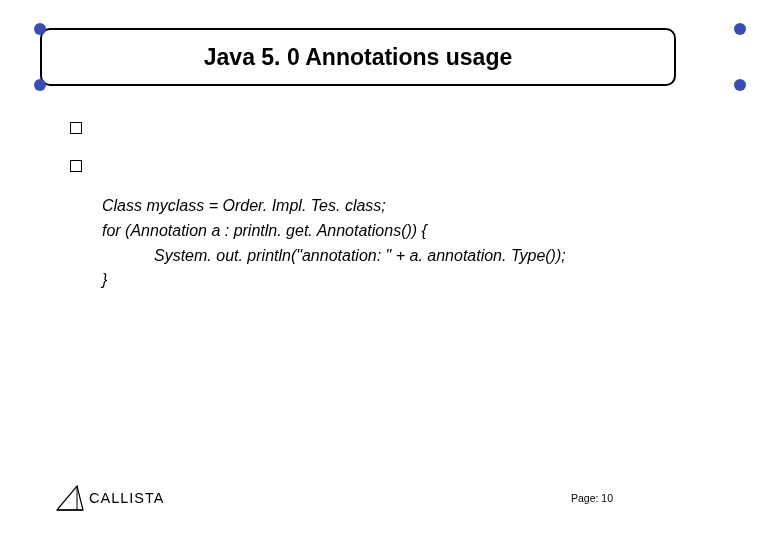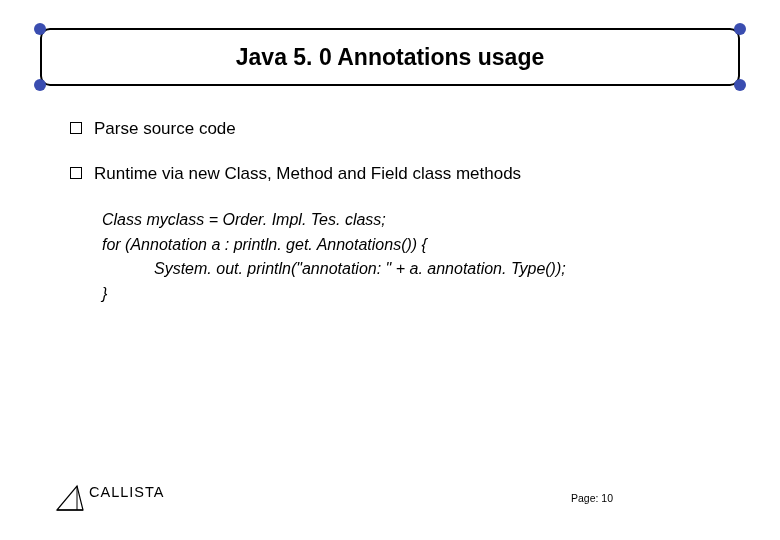--- a/index.html
+++ b/index.html
@@ -16,21 +16,21 @@
     position: absolute;
     top: 28px;
     left: 40px;
     width: 700px;
     height: 58px;
   }
   .title-box {
     position: absolute;
     top: 0;
     left: 0;
-    width: 700px;
+    width: 636px;
     height: 58px;
     border: 2.5px solid #000;
     border-radius: 10px;
     display: flex;
     align-items: center;
     justify-content: center;
   }
   .title-text {
     font-size: 23px;
     font-weight: bold;
@@ -98,21 +98,21 @@
     font-size: 10px;
   }
   .footer-left { }
   .footer-center {
     position: absolute;
     left: 516px;
     font-size: 10.5px;
   }
   .footer-right {
     display: flex;
-    align-items: flex-start;
+    align-items: center;
     gap: 4px;
   }
   .logo-svg {
     width: 30px;
     height: 28px;
   }
   .logo-text {
     font-family: Arial, sans-serif;
     font-size: 14.5px;
     letter-spacing: 1px;
@@ -129,26 +129,24 @@
   <div class="dot dot-tl"></div>
   <div class="dot dot-tr"></div>
   <div class="dot dot-bl"></div>
   <div class="dot dot-br"></div>
 </div>
 
 <div class="content">
 
   <div class="bullet-row">
     <div class="bullet-square"></div>
-    <div class="bullet-text">Parse source code</div>
   </div>
 
   <div class="bullet-row">
     <div class="bullet-square"></div>
-    <div class="bullet-text">Runtime via new Class, Method and Field class methods</div>
   </div>
 
   <div class="code-block">
     <div class="code-italic">Class myclass = Order. Impl. Tes. class;</div>
     <div class="code-italic">for (Annotation a : println. get. Annotations()) {</div>
     <div class="code-italic code-indent">System. out. println("annotation: " + a. annotation. Type());</div>
     <div class="code-italic">}</div>
   </div>
 
 </div>

